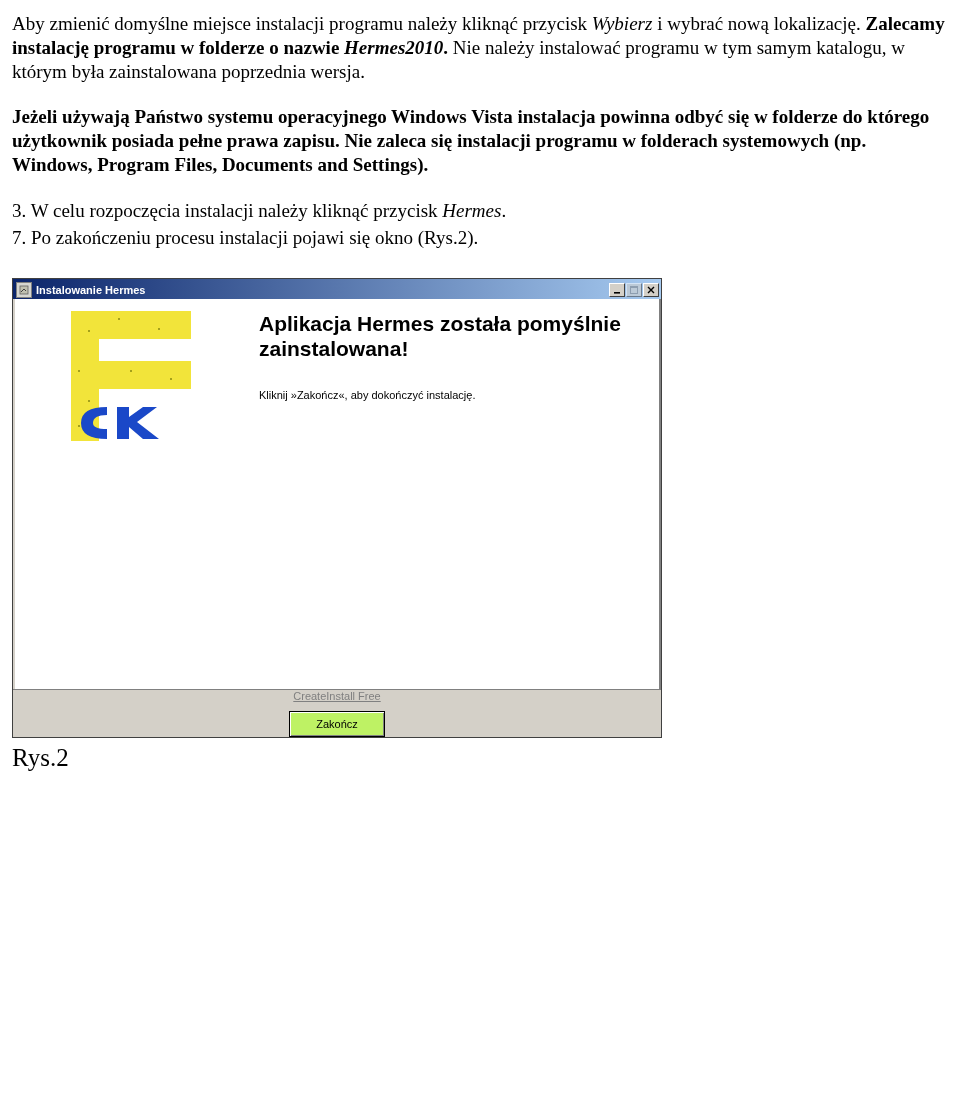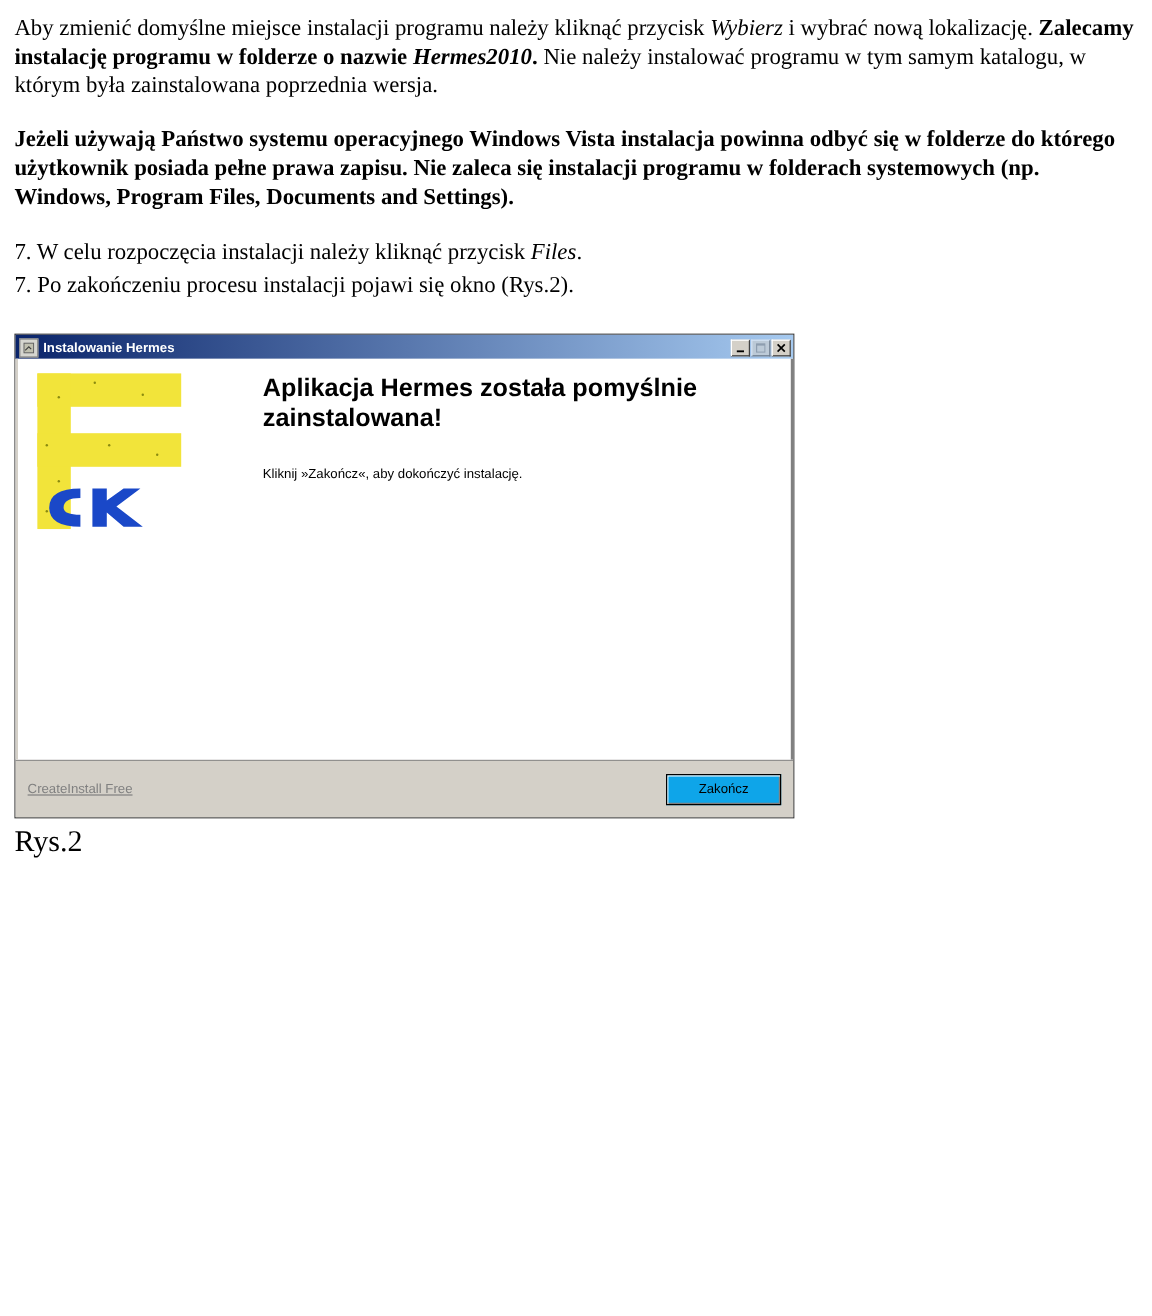--- a/index.html
+++ b/index.html
@@ -63,25 +63,26 @@
     border-left: 1px solid #fff;
     border-right: 1px solid #404040;
     border-bottom: 1px solid #404040;
     display: flex;
     align-items: center;
     justify-content: center;
     box-sizing: border-box;
   }
   .window-body {
     background: #ffffff;
-    height: 334px;
+    height: 390px;
     position: relative;
     box-sizing: border-box;
     border-left: 2px solid #d4d0c8;
     border-right: 2px solid #808080;
+    padding-left: 40px;
   }
   .body-inner {
     display: flex;
     padding: 12px 16px;
     gap: 28px;
   }
   .logo-box {
     width: 160px;
     height: 130px;
     flex-shrink: 0;
@@ -102,31 +103,32 @@
   }
   .footer {
     background: #d4d0c8;
     border-top: 1px solid #808080;
     height: 48px;
     display: flex;
     align-items: center;
     justify-content: space-between;
     padding: 0 10px;
     box-sizing: border-box;
+    flex-direction: column;
   }
   .footer-left {
     color: #808080;
     font-family: Tahoma, Arial, sans-serif;
     font-size: 11px;
     text-decoration: underline;
   }
   .btn-zakoncz {
     width: 96px;
     height: 26px;
-    background: #0ea5e9;
+    background: #bef264;
     border: 1px solid #000;
     box-shadow: inset 1px 1px 0 #fff, inset -1px -1px 0 #808080;
     font-family: Tahoma, Arial, sans-serif;
     font-size: 11px;
     display: flex;
     align-items: center;
     justify-content: center;
     box-sizing: border-box;
   }
   .caption {
@@ -138,21 +140,21 @@
 </head>
 <body>
 
 <p class="para">
   <span>Aby zmienić domyślne miejsce instalacji programu należy kliknąć przycisk </span><span class="italic">Wybierz</span><span> i wybrać nową lokalizację. </span><span class="bold">Zalecamy instalację programu w folderze o nazwie </span><span class="bolditalic">Hermes2010</span><span class="bold">.</span><span> Nie należy instalować programu w tym samym katalogu, w którym była zainstalowana poprzednia wersja.</span>
 </p>
 
 <p class="para bold">Jeżeli używają Państwo systemu operacyjnego Windows Vista instalacja powinna odbyć się w folderze do którego użytkownik posiada pełne prawa zapisu. Nie zaleca się instalacji programu w folderach systemowych (np. Windows, Program Files, Documents and Settings).</p>
 
 <p class="para" style="margin-bottom:2px;">
-  <span>7. W celu rozpoczęcia instalacji należy kliknąć przycisk </span><span class="italic">Files</span><span>.</span>
+  <span>3. W celu rozpoczęcia instalacji należy kliknąć przycisk </span><span class="italic">Hermes</span><span>.</span>
 </p>
 
 <p class="para" style="margin-bottom:28px;">7. Po zakończeniu procesu instalacji pojawi się okno (Rys.2).</p>
 
 <div class="installer-window">
   <div class="titlebar">
     <div class="titlebar-left">
       <span class="title-icon">
         <svg width="10" height="10" viewBox="0 0 10 10">
           <rect x="1" y="1" width="8" height="8" fill="#c0c0b0" stroke="#606060" stroke-width="0.8"></rect>

